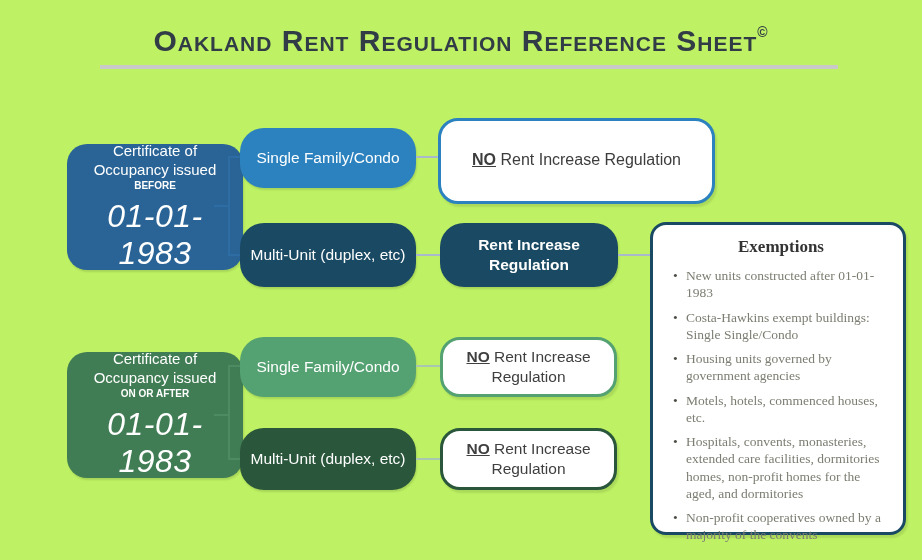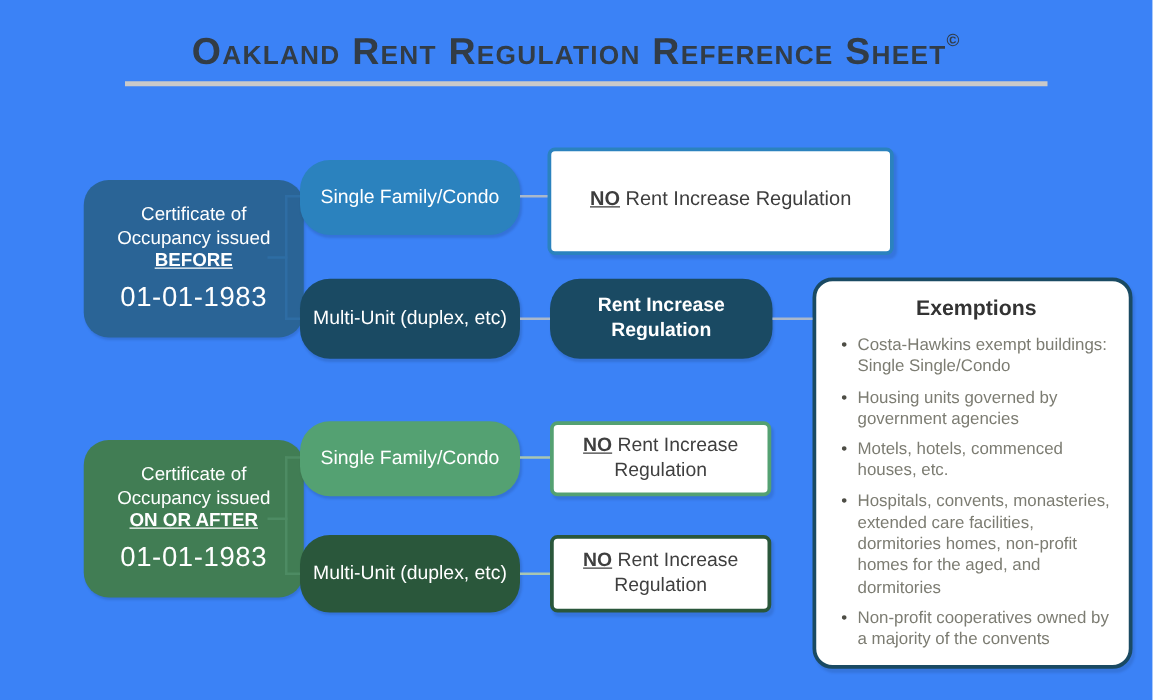--- a/index.html
+++ b/index.html
@@ -3,21 +3,21 @@
 <meta charset="utf-8">
 <style>
   * { margin: 0; padding: 0; box-sizing: border-box; }
   html, body { background: #ffffff; }
   body { font-family: "Liberation Sans", "DejaVu Sans", sans-serif; }
 
   .canvas {
     position: relative;
     width: 922px;
     height: 560px;
-    background: #3b82f6;
+    background: #bef264;
     overflow: hidden;
   }
 
   
   .title-wrap {
     position: absolute;
     top: 24px; left: 0;
     width: 100%;
     text-align: center;
   }
@@ -54,31 +54,31 @@
     box-shadow: 1px 2px 2px rgba(0,0,0,0.12);
   }
   .outline-box {
     position: absolute;
     background: #ffffff;
     display: flex;
     flex-direction: column;
     align-items: center;
     justify-content: center;
     text-align: center;
-    border-radius: 6px;
+    border-radius: 20px;
     box-shadow: 2px 3px 2px rgba(0,0,0,0.10);
   }
 
   
   .root-box { left: 38px; width: 176px; height: 126px; border-radius: 20px; padding: 0 10px; margin-left: 29px; }
   .root-before { top: 144px; background: #2a6496; }
   .root-after  { top: 352px; background: #417d54; }
   .root-box .line { font-size: 15px; line-height: 1.25; }
-  .root-box .emph { font-size: 15px; font-weight: 700; line-height: 1.25; text-decoration: underline; }
-  .root-box .date { font-size: 22px; margin-top: 6px; letter-spacing: 0.5px; }
+  .root-box .emph { font-size: 10px; font-weight: 700; line-height: 1.25; }
+  .root-box .date { font-size: 32px; margin-top: 6px; letter-spacing: 0.5px; font-style: italic; }
 
   
   .branch { left: 240px; width: 176px; font-size: 15.5px; padding: 4px 8px; }
   .sf-top { top: 128px; height: 60px; background: #2b82be; }
   .mu-top { top: 223px; height: 64px; background: #1a4a63; }
   .sf-bot { top: 337px; height: 60px; background: #54a172; }
   .mu-bot { top: 428px; height: 62px; background: #2a573b; }
 
   
   .no-top {
@@ -120,20 +120,21 @@
   
   .exemptions {
     left: 650px; top: 222px;
     width: 256px; height: 313px;
     border: 3px solid #1a4a63;
     border-radius: 16px;
     background: #ffffff;
     position: absolute;
     padding: 12px 14px 8px 20px;
     box-shadow: 2px 3px 2px rgba(0,0,0,0.10);
+    font-family: Liberation Serif, serif;
   }
   .exemptions h2 {
     font-size: 17px;
     font-weight: 600;
     color: #333333;
     text-align: center;
     margin-bottom: 10px;
   }
   .exemptions ul { list-style: none; }
   .exemptions li {
@@ -207,20 +208,21 @@
   </div>
 
   <div class="node rir-box">
     <div>Rent Increase</div>
     <div>Regulation</div>
   </div>
 
   <div class="exemptions">
     <h2>Exemptions</h2>
     <ul>
+      <li>New units constructed after 01-01-1983</li>
       <li>Costa-Hawkins exempt buildings: Single Single/Condo</li>
       <li>Housing units governed by government agencies</li>
       <li>Motels, hotels, commenced houses, etc.</li>
       <li>Hospitals, convents, monasteries, extended care facilities, dormitories homes, non-profit homes for the aged, and dormitories</li>
       <li>Non-profit cooperatives owned by a majority of the convents</li>
     </ul>
   </div>
 
   <div class="node root-box root-after">
     <div class="line">Certificate of</div>

